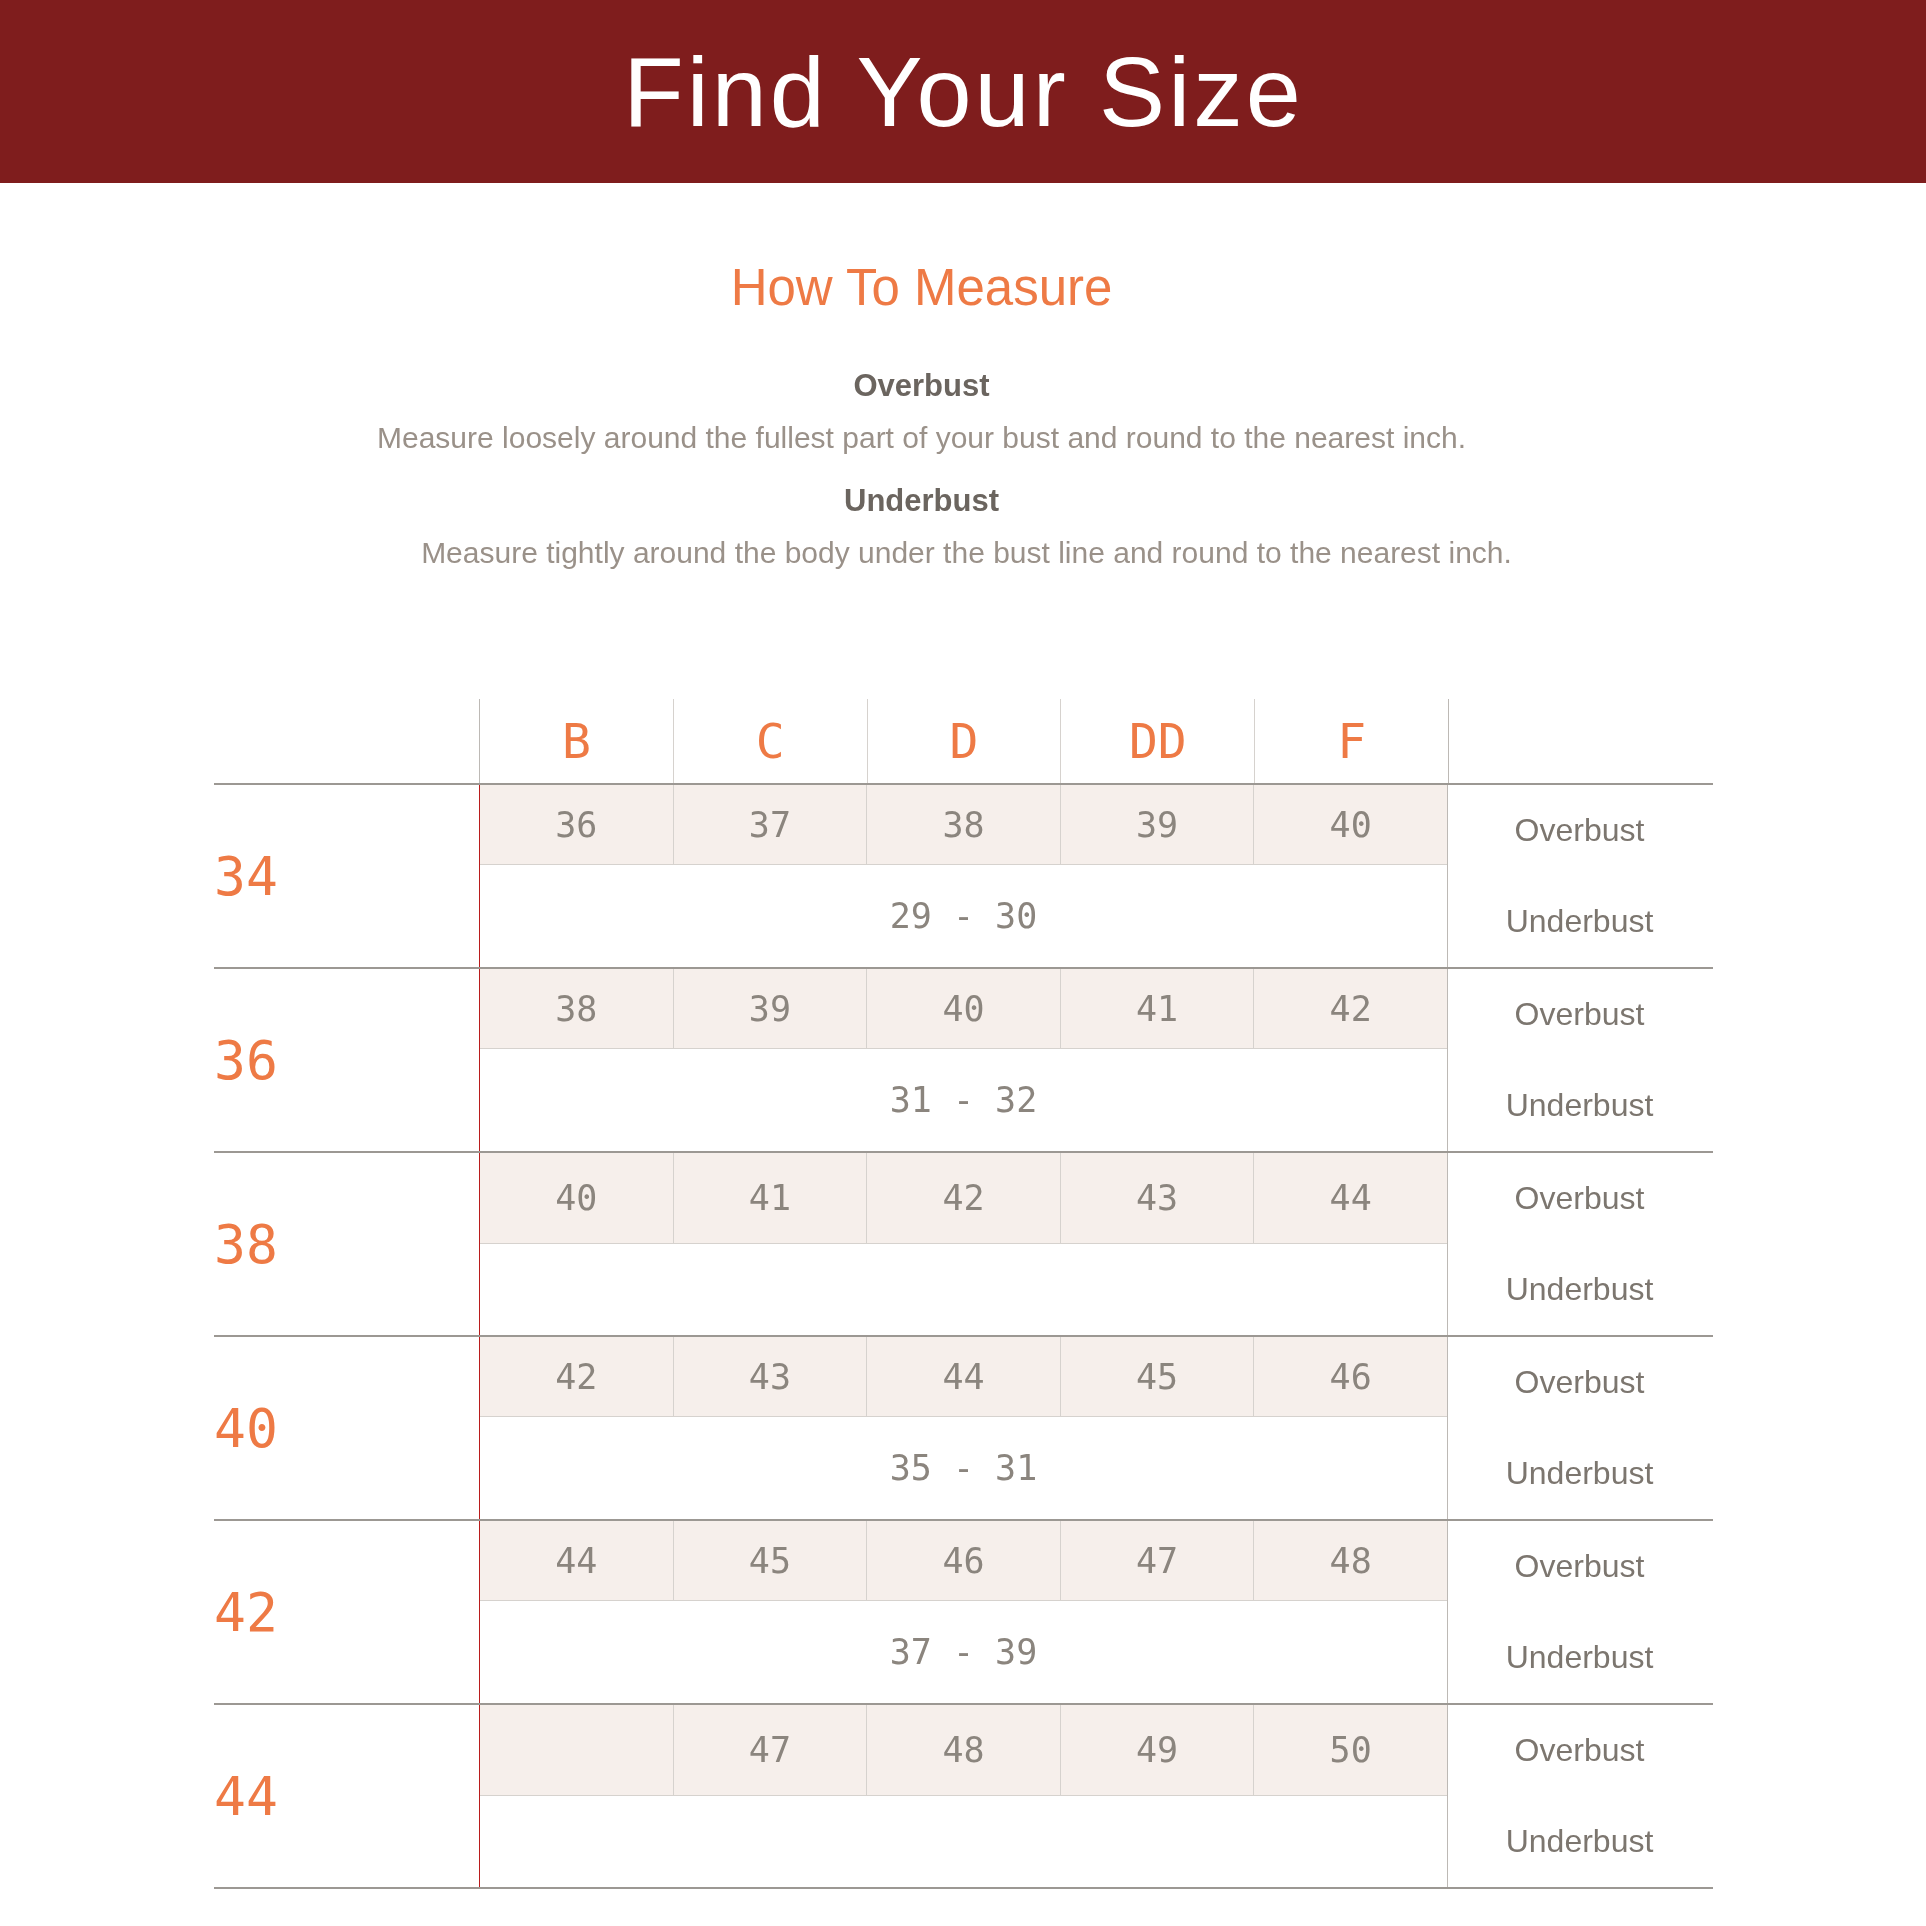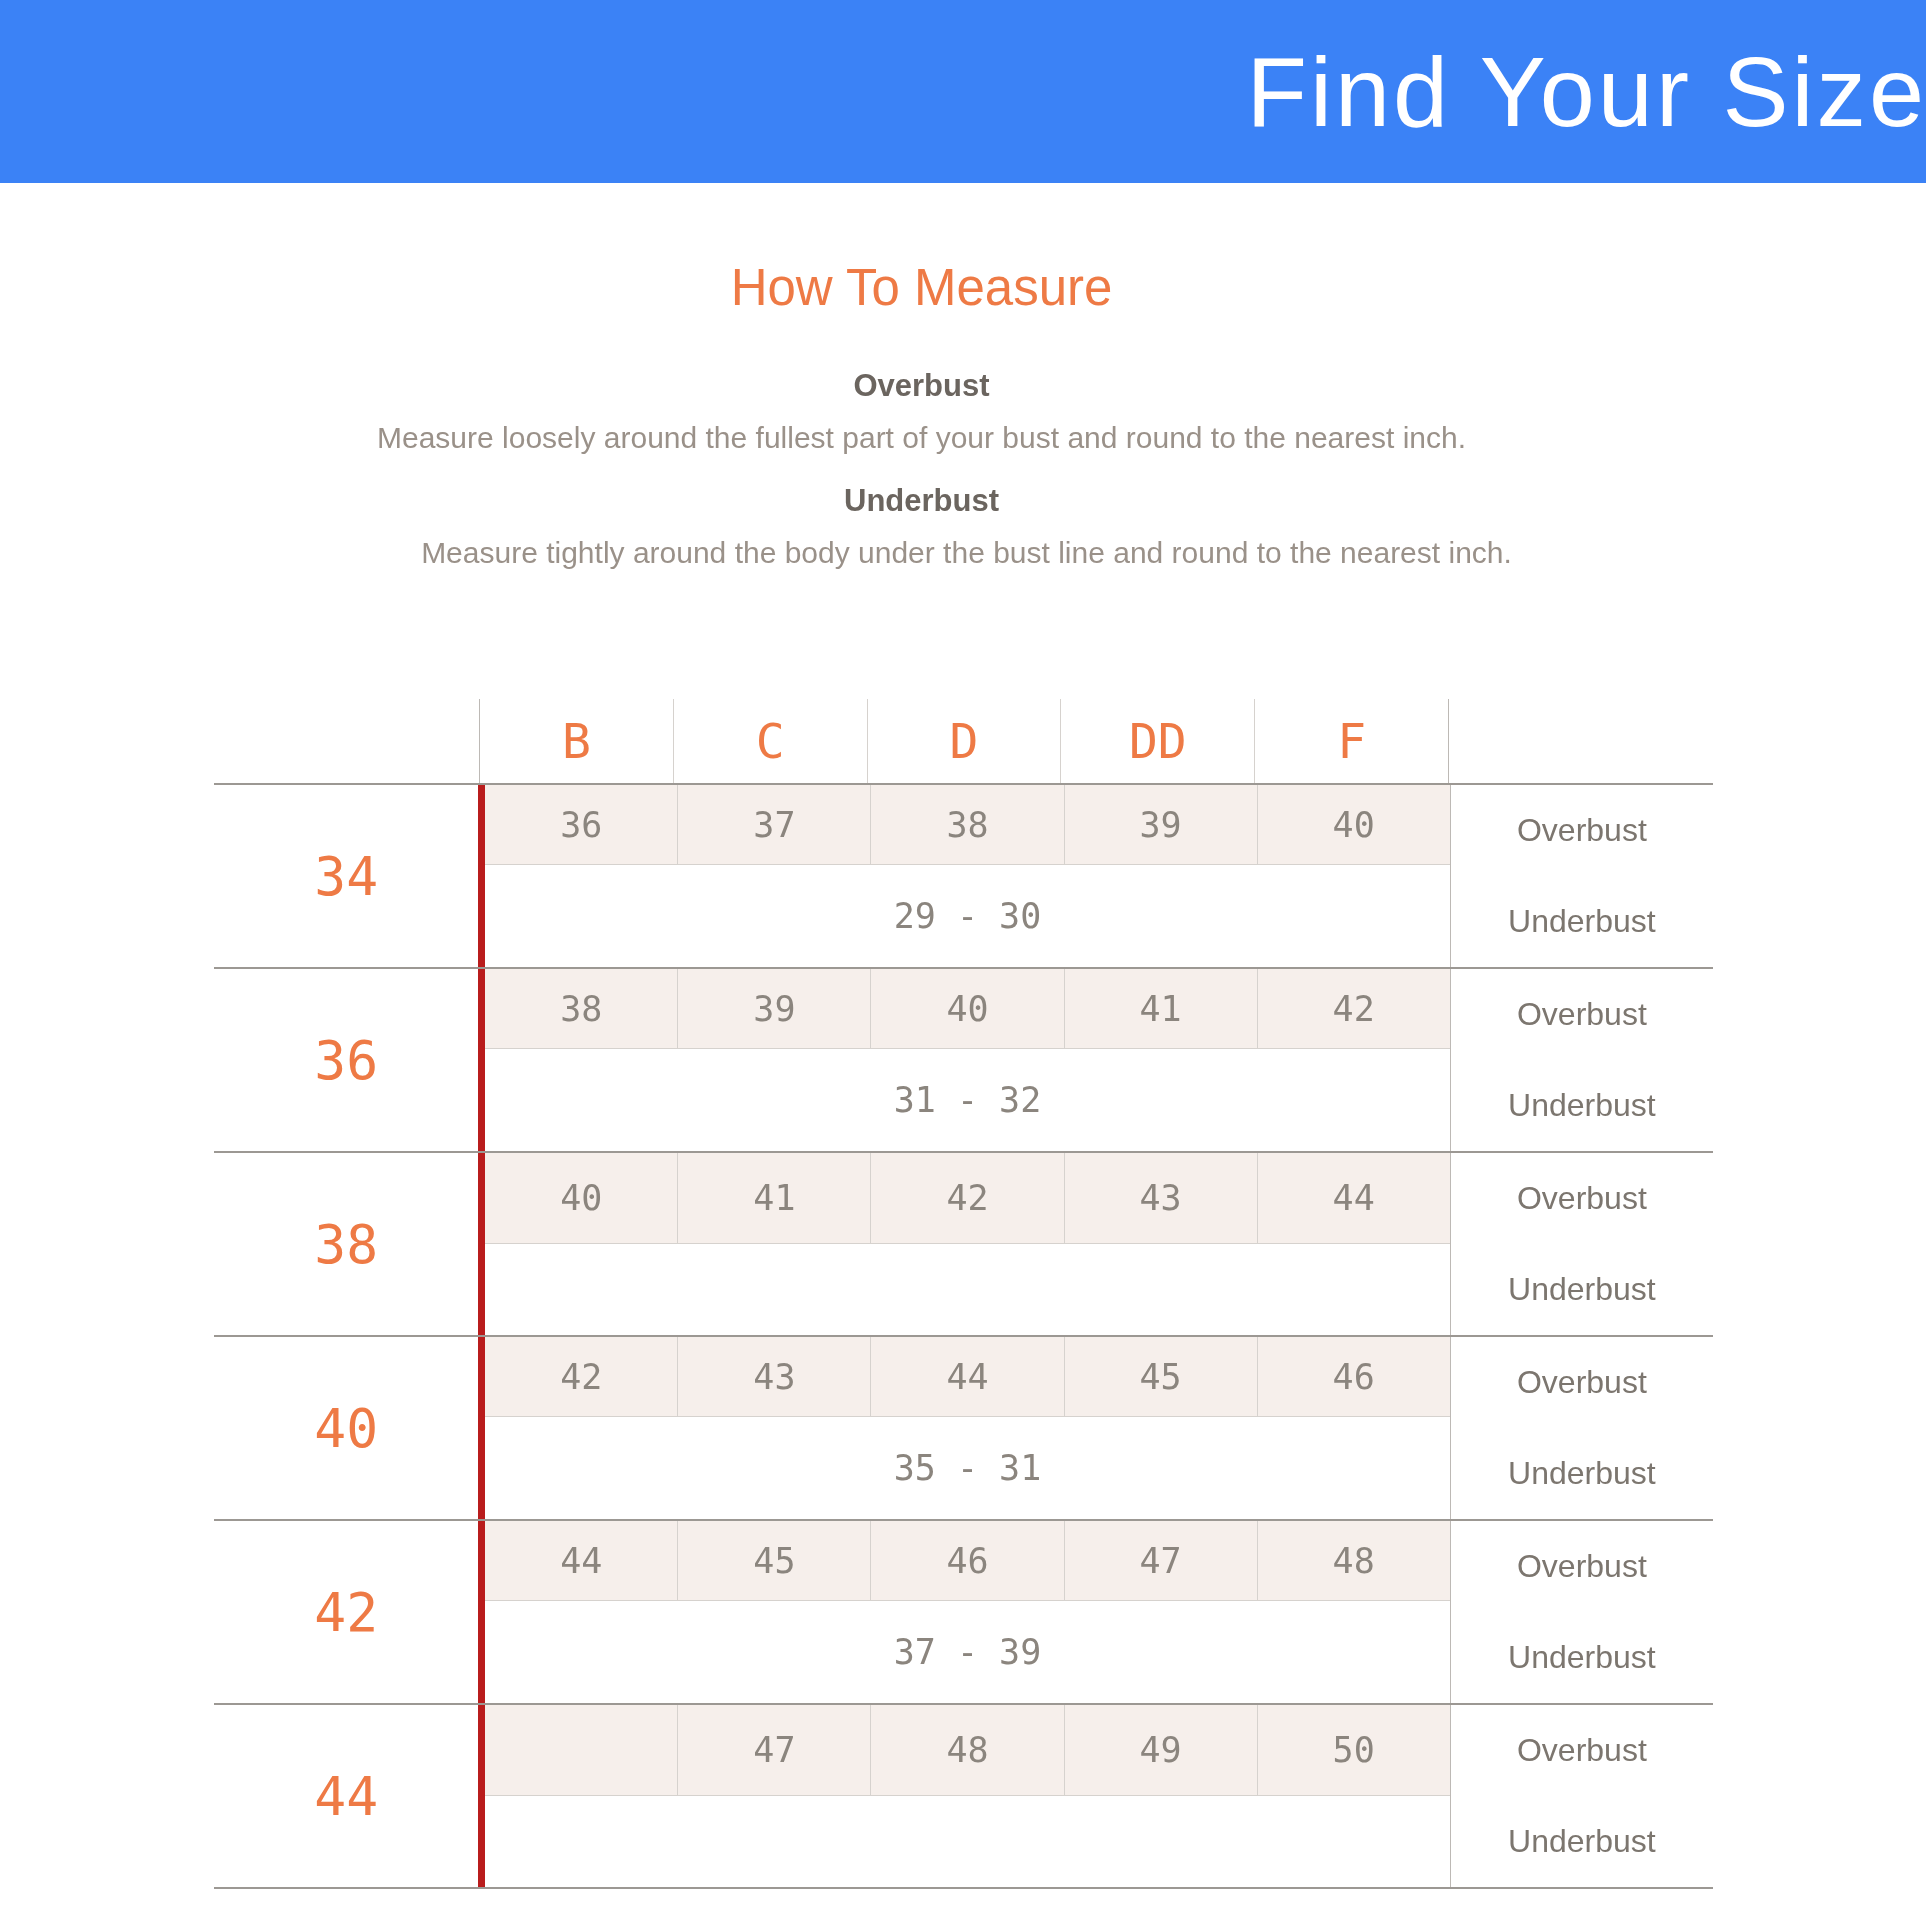--- a/index.html
+++ b/index.html
@@ -5,21 +5,21 @@
   html,body{margin:0;padding:0;}
   body{
     width:1927px;height:1927px;position:relative;background:#ffffff;
     font-family:"Liberation Sans",sans-serif;overflow:hidden;
   }
   *{box-sizing:content-box;}
 
   
   .banner{
     position:absolute;top:0;left:0;width:1927px;height:183px;
-    background:#3b82f6;display:flex;align-items:center;justify-content:flex-end;
+    background:#7f1d1d;display:flex;align-items:center;justify-content:center;
   }
   .banner-title{
     color:#ffffff;font-size:99px;font-weight:400;letter-spacing:3px;line-height:1;
   }
 
   
   .centered-line{position:absolute;left:0;width:1843px;text-align:center;line-height:1.15;}
   .howto-heading{top:259px;font-size:51px;color:#ee7a45;font-weight:400;}
   .measure-title{font-size:31px;font-weight:bold;color:#6b655f;}
   .measure-desc{font-size:30px;color:#9a9189;font-weight:400;}
@@ -40,22 +40,22 @@
   .ch-cell{
     flex:1;display:flex;align-items:center;justify-content:center;
     font-family:"DejaVu Sans Mono",monospace;font-size:48px;color:#ee7a45;
   }
   .ch-cell + .ch-cell{border-left:1px solid #d6d2ce;}
   .ch-spacer-r{width:264px;border-left:1px solid #bdb9b5;}
 
   .group{display:flex;height:182px;border-top:2px solid #9c9893;}
 
   .band-cell{
-    width:265px;border-right:7px solid #b91c1c;
-    display:flex;align-items:center;justify-content:center;
+    width:265px;border-right:1px solid #b91c1c;
+    display:flex;align-items:center;
   }
   .band-label{
     font-family:"DejaVu Sans Mono",monospace;font-size:53px;color:#ee7a45;
   }
 
   .mid{width:967px;display:flex;flex-direction:column;}
   .ob-row{
     height:91px;display:flex;background:#f6efeb;
     border-bottom:1px solid #d6d2ce;box-sizing:border-box;
   }

